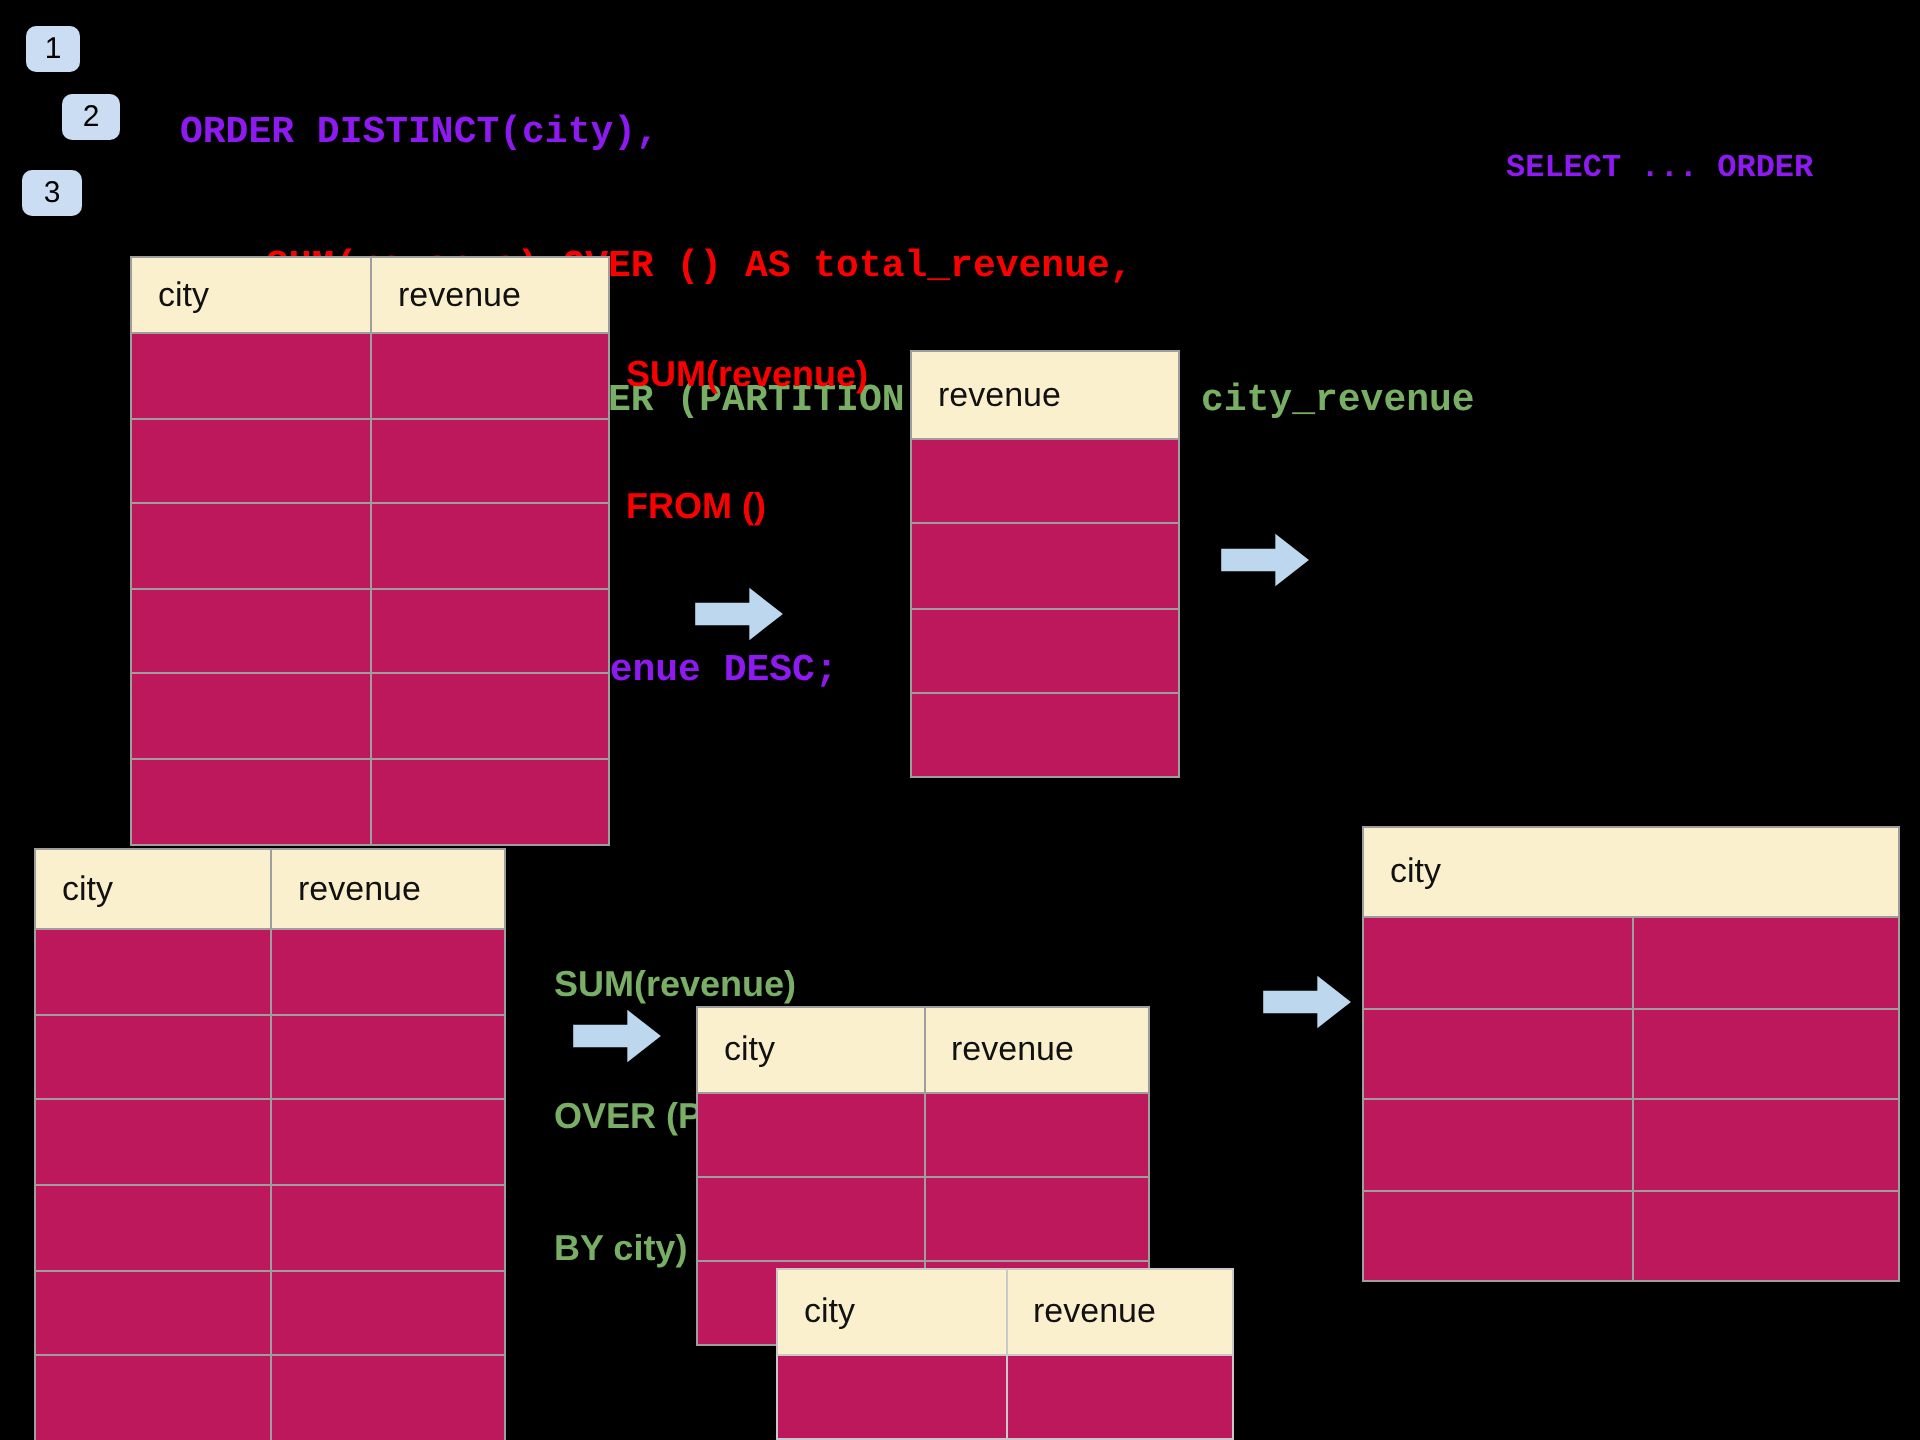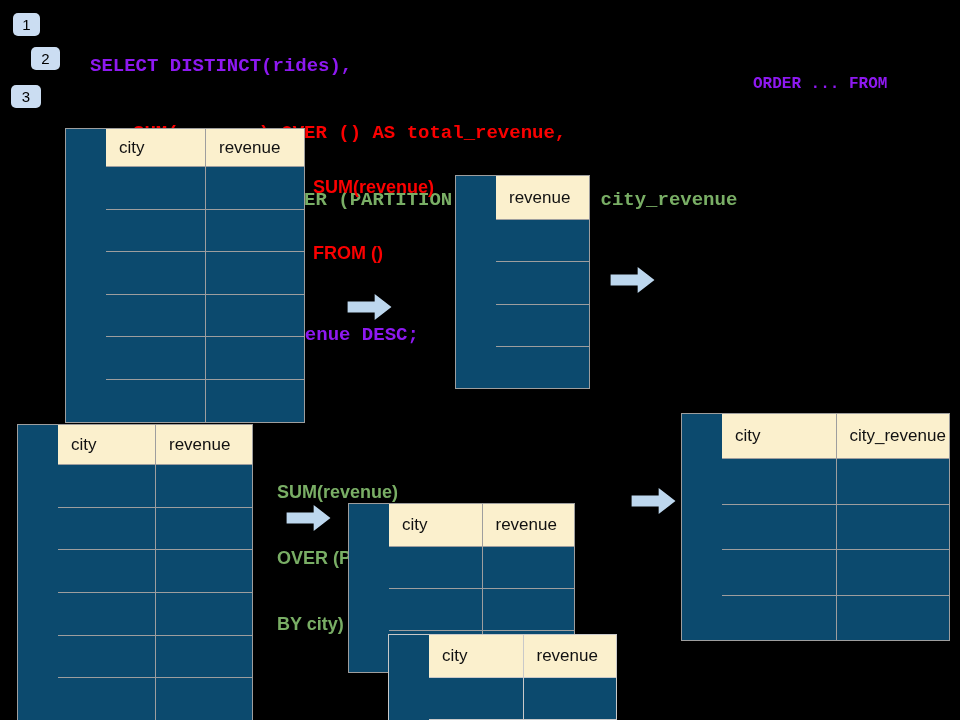--- a/index.html
+++ b/index.html
@@ -34,22 +34,22 @@
   
   .fn-label{
     position:absolute;
     font-family:Liberation Sans, sans-serif;
     font-weight:bold;font-size:18px;line-height:22px;white-space:pre;
   }
   #label-total{left:313px;top:132px;}
   #label-partition{left:277px;top:437px;}
   
   .dtable{
-    position:absolute;border:1px solid #9E9E9E;background:#0c4a6e;
-    --bc:#9E9E9E;--hh:40px;--rh:42px;box-sizing:border-box;padding-left:40px;
+    position:absolute;border:1px solid #9E9E9E;background:#be185d;
+    --bc:#9E9E9E;--hh:40px;--rh:42px;box-sizing:border-box;
   }
   .dtable .thead{
     display:grid;background:#FBF0CD;height:var(--hh);
   }
   .dtable .thead .tcell{
     color:#111;font-size:17px;display:flex;align-items:center;
     padding-left:13px;box-sizing:border-box;
   }
   .dtable .trow{
     display:grid;height:var(--rh);border-top:1px solid var(--bc);
@@ -72,29 +72,29 @@
   #arrow-d{left:631px;top:487px;}
 </style>
 </head>
 <body>
 
 <div class="badge" id="badge-1">1</div>
 <div class="badge" id="badge-2">2</div>
 <div class="badge" id="badge-3">3</div>
 
 <div class="code">
-  <div class="ln1" style="color: rgb(142, 25, 241);">SELECT DISTINCT(rides),</div>
+  <div class="ln1" style="color: rgb(142, 25, 241);">ORDER DISTINCT(city),</div>
   <div class="ln2" style="color: rgb(251, 0, 0);">SUM(revenue) OVER () AS total_revenue,</div>
   <div class="ln3" style="color: rgb(121, 174, 101);">SUM(revenue) OVER (PARTITION BY city) as city_revenue</div>
   <div class="ln4" style="color: rgb(142, 25, 241);">FROM rides</div>
   <div class="ln5" style="color: rgb(142, 25, 241);">ORDER by city_revenue DESC;</div>
 </div>
 
 <div class="side-note" style="color: rgb(142, 25, 241);">
-  <div>ORDER ... FROM</div>
+  <div>SELECT ... ORDER</div>
 </div>
 
 <div class="fn-label" id="label-total" style="color: rgb(251, 0, 0);">
   <div>SUM(revenue)</div>
   <div>FROM ()</div>
 </div>
 <div class="fn-label" id="label-partition" style="color: rgb(121, 174, 101);">
   <div>SUM(revenue)</div>
   <div>OVER (PARTITION</div>
   <div>BY city)</div>
@@ -202,21 +202,20 @@
     </div>
     <div class="trow" style="grid-template-columns: repeat(2, 1fr);">
       <div class="tcell"></div>
       <div class="tcell"></div>
     </div>
     <div class="trow" style="grid-template-columns: repeat(2, 1fr);"></div>
   </div>
 <div class="dtable" id="table-city-revenue">
     <div class="thead" style="grid-template-columns: repeat(2, 1fr);">
       <div class="tcell">city</div>
-      <div class="tcell">city_revenue</div>
     </div>
     <div class="trow" style="grid-template-columns: repeat(2, 1fr);">
       <div class="tcell"></div>
       <div class="tcell"></div>
     </div>
     <div class="trow" style="grid-template-columns: repeat(2, 1fr);">
       <div class="tcell"></div>
       <div class="tcell"></div>
     </div>
     <div class="trow" style="grid-template-columns: repeat(2, 1fr);">

